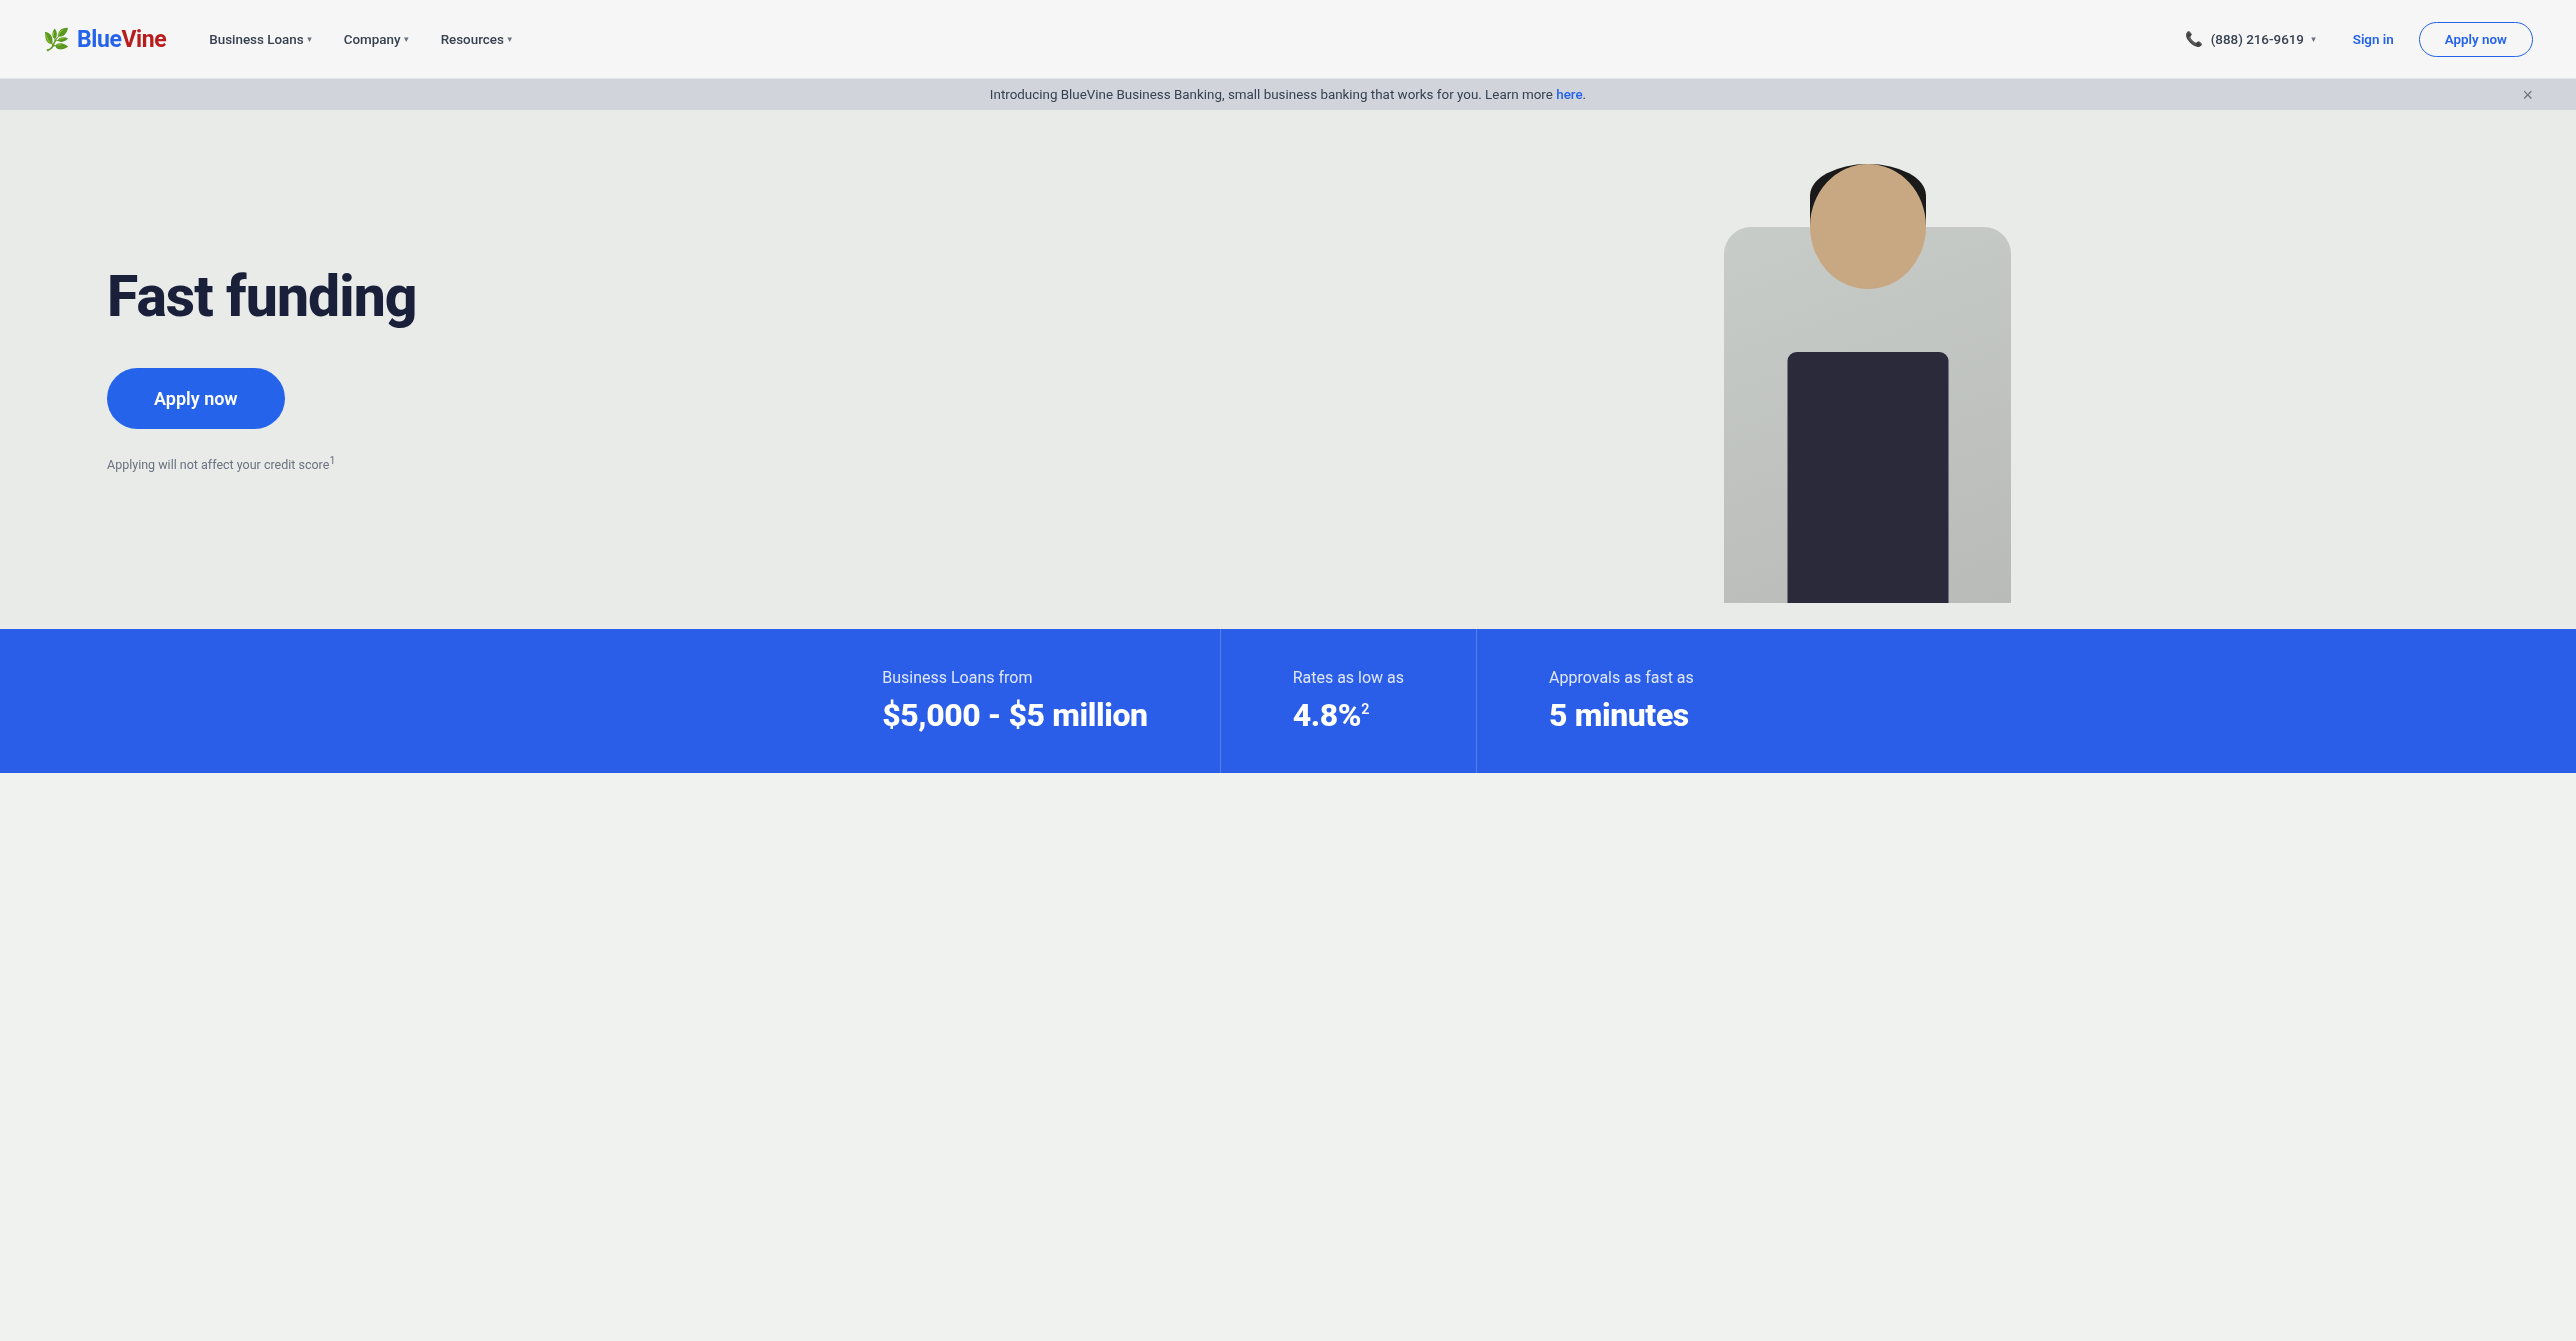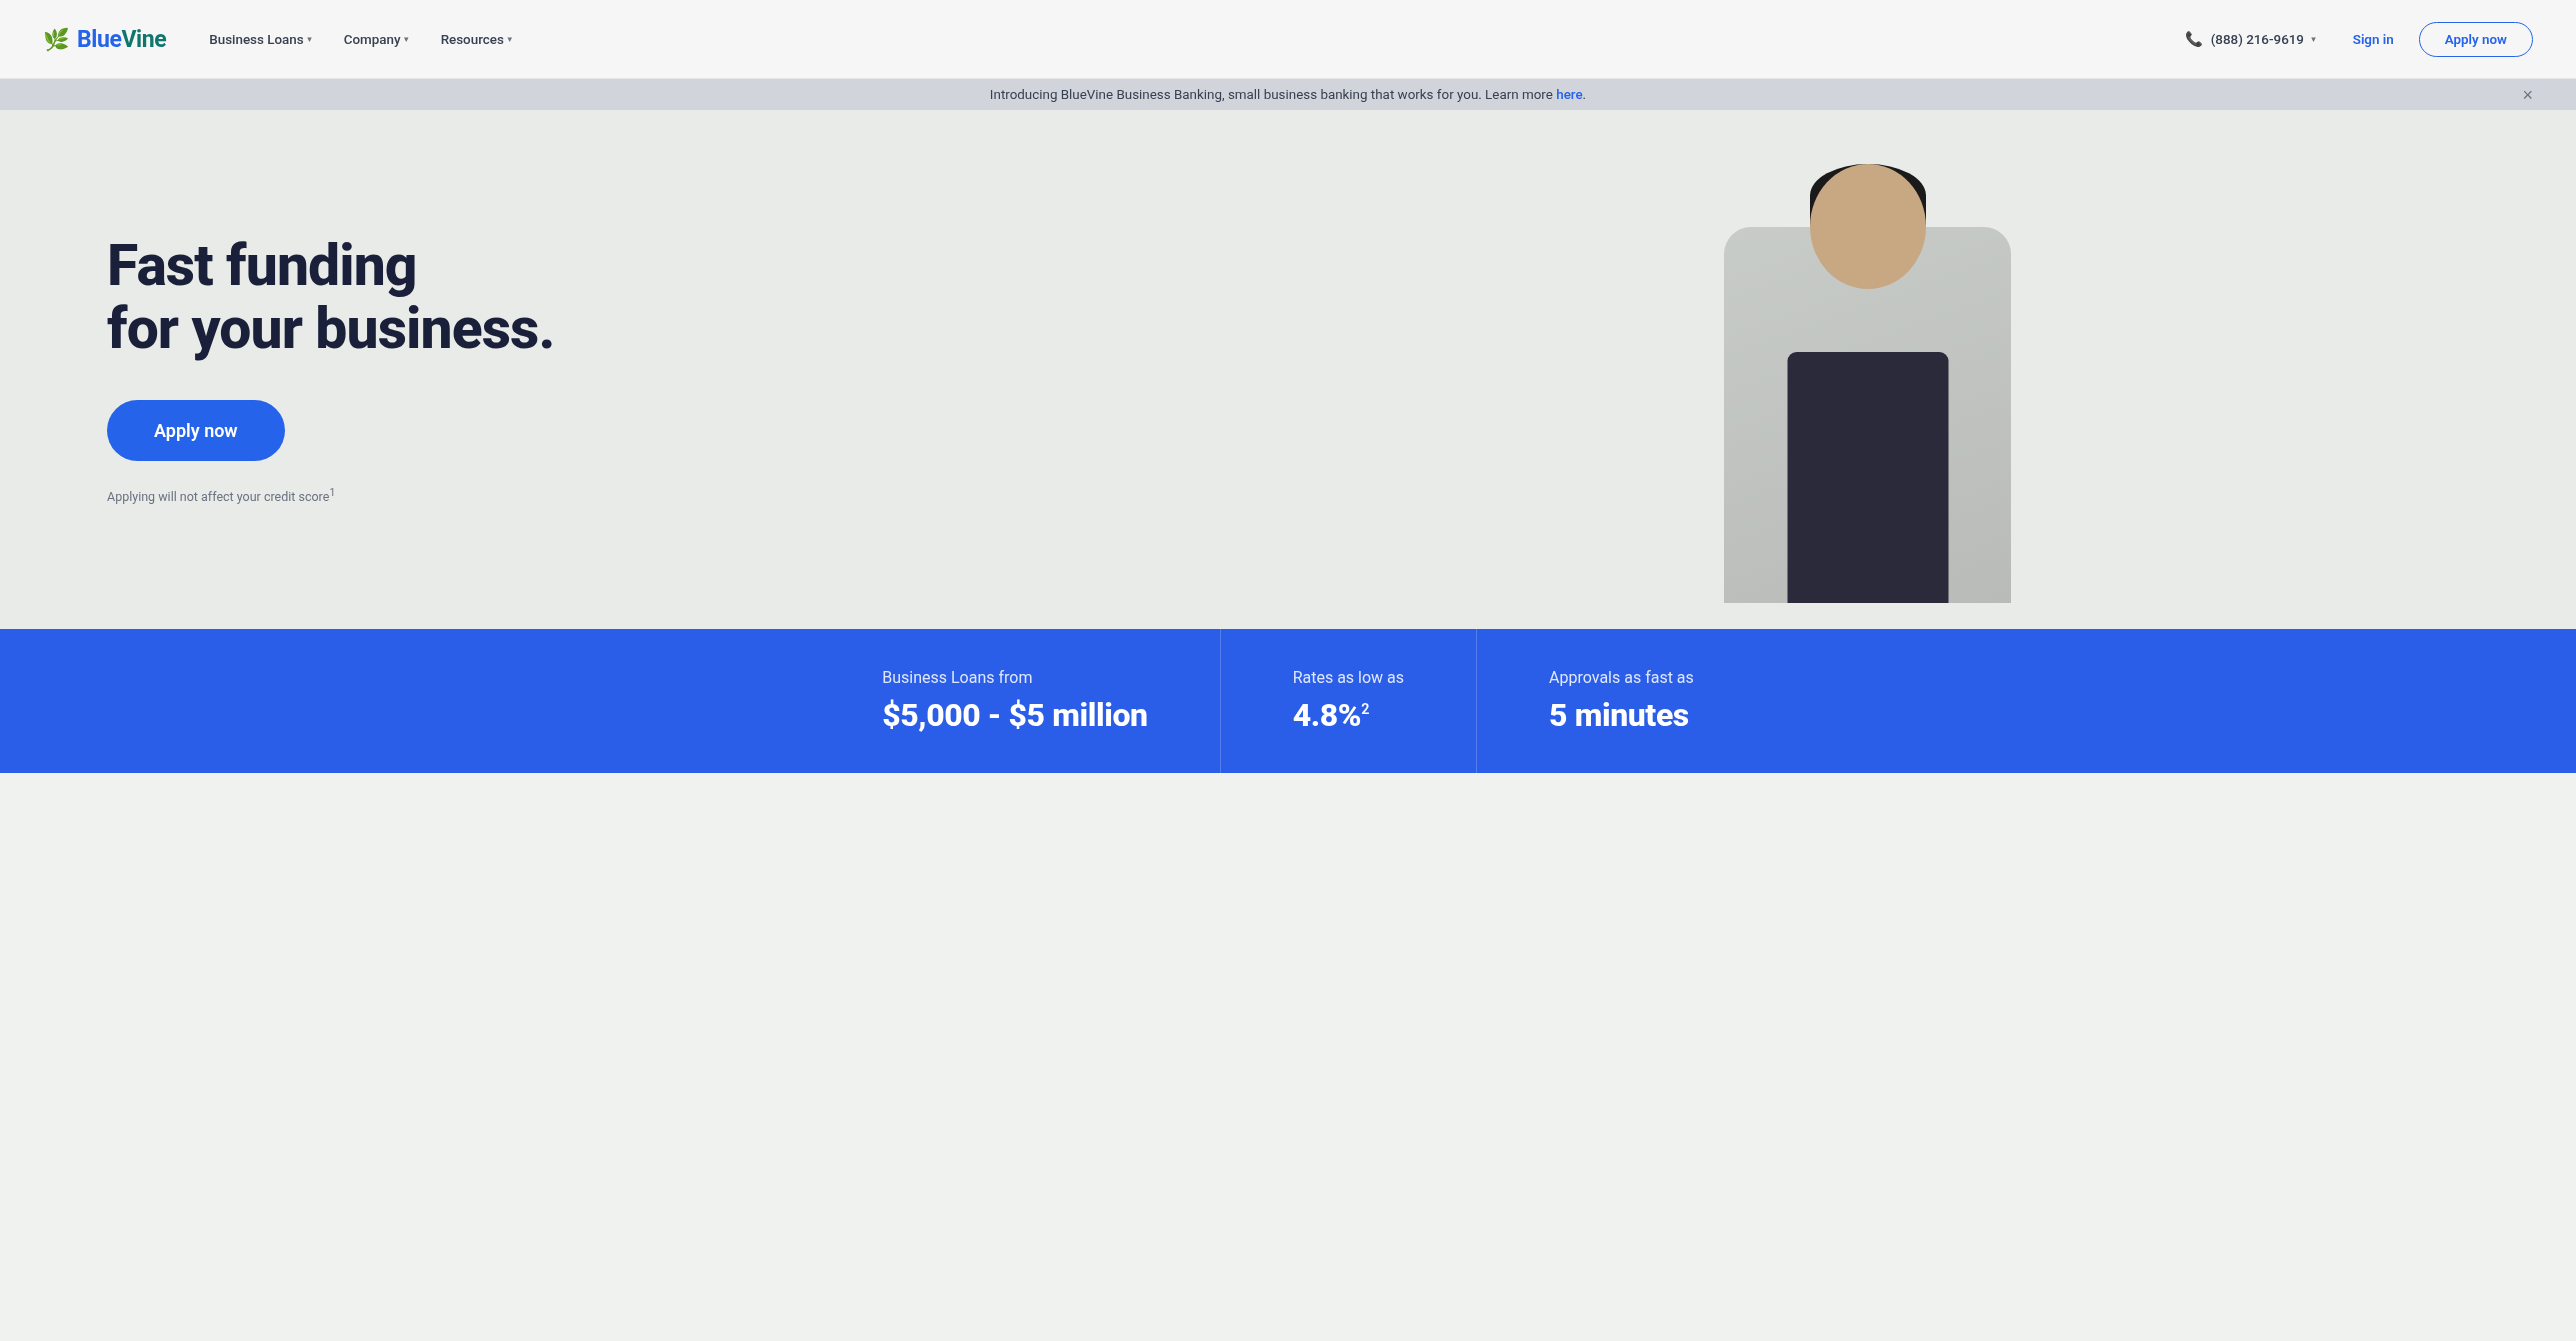--- a/index.html
+++ b/index.html
@@ -254,21 +254,21 @@
     }
   </style>
 </head>
 <body>
 
 <nav class="navbar">
   <div class="navbar-left">
     <a href="#" class="logo">
       <span class="logo-icon">🌿</span>
       <span class="logo-text">
-        <span style="color:#2563eb">Blue</span><span style="color:#0f766e">Vine</span>
+        <span style="color:#2563eb">Blue</span><span style="color:#b91c1c">Vine</span>
       </span>
     </a>
     <ul class="nav-links">
       <li>
         <a href="#">
           <span>Business Loans</span>
           <span class="chevron">▾</span>
         </a>
       </li>
       <li>
@@ -298,21 +298,20 @@
 
 <div class="banner">
   <span>Introducing BlueVine Business Banking, small business banking that works for you. Learn more </span><a href="#" class="banner-link">here</a><span>.</span>
   <button class="banner-close">×</button>
 </div>
 
 <section class="hero">
   <div class="hero-content">
     <h1 class="hero-title">
       <span>Fast funding</span><br>
-      <span>for your business.</span>
     </h1>
     <a href="#" class="apply-btn-filled">Apply now</a>
     <p class="credit-score-text">
       <span>Applying will not affect your credit score</span><sup>1</sup>
     </p>
   </div>
   <div class="hero-image-area">
 
     <div class="person-illustration">
       <div class="person-body">

